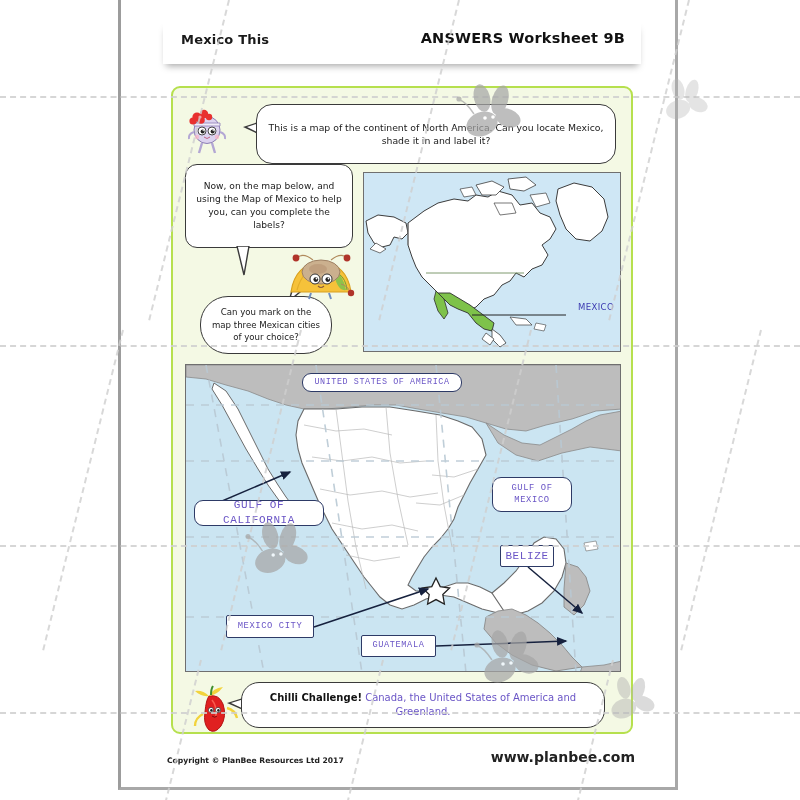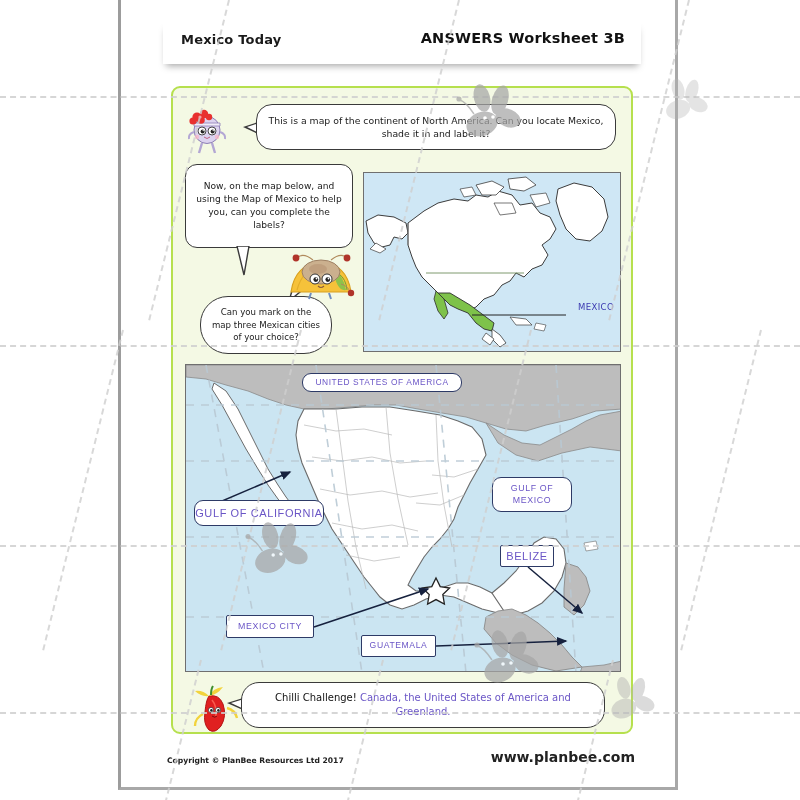--- a/index.html
+++ b/index.html
@@ -63,21 +63,21 @@
     box-sizing:border-box;
     display:flex;align-items:center;justify-content:center;
     text-align:center;
     font-family:"DejaVu Sans", sans-serif;
     color:#1a1a1a;
     z-index:5;
   }
   .bubble .btxt{padding:4px 9px;line-height:1.45;}
   .tail{position:absolute;width:0;height:0;z-index:5;}
 
-  #bubble1{left:83px;top:16px;width:360px;height:46px;font-size:9.3px;}
+  #bubble1{left:83px;top:16px;width:360px;height:60px;font-size:9.3px;}
   #tail1{left:70px;top:34px;
          border-top:5px solid transparent;border-bottom:7px solid transparent;
          border-right:15px solid #3a3a3a;}
   #tail1b{left:74px;top:35px;
          border-top:4px solid transparent;border-bottom:6px solid transparent;
          border-right:12px solid #ffffff;}
 
   #bubble2{left:12px;top:76px;width:168px;height:84px;font-size:9.1px;border-radius:12px;}
   #tail2{left:62px;top:158px;width:16px;height:26px;}
   #tail2 svg{display:block;}
@@ -85,21 +85,21 @@
   #bubble3{left:27px;top:208px;width:132px;height:58px;font-size:8.6px;border-radius:28px;}
   #tail3{left:114px;top:196px;width:20px;height:16px;}
 
   #bubble4{left:68px;top:594px;width:364px;height:46px;font-size:10px;border-radius:18px;}
   #tail4{left:54px;top:610px;
          border-top:5px solid transparent;border-bottom:7px solid transparent;
          border-right:16px solid #3a3a3a;}
   #tail4b{left:58px;top:611px;
          border-top:4px solid transparent;border-bottom:6px solid transparent;
          border-right:13px solid #ffffff;}
-  #bubble4 .cc-bold{font-weight:normal;color:#111;text-align:right;}
+  #bubble4 .cc-bold{font-weight:bold;color:#111;text-align:right;}
   #bubble4 .cc-ans{color:#6a55c6;}
 
   
   .chara{position:absolute;z-index:6;}
   #char-cactus{left:12px;top:18px;width:44px;height:50px;}
   #char-taco{left:112px;top:160px;width:72px;height:54px;}
   #char-chilli{left:16px;top:596px;width:52px;height:48px;}
 
   
   #na-map{
@@ -121,21 +121,21 @@
     overflow:hidden;z-index:5;
   }
   #mx-map svg.base{display:block;position:absolute;left:0;top:0;}
 
   .maplabel{
     position:absolute;background:#ffffff;
     border:1.4px solid #2d3a66;
     box-sizing:border-box;
     display:flex;align-items:center;justify-content:center;
     text-align:center;line-height:1.35;
-    font-family:Liberation Sans, sans-serif;
+    font-family:Liberation Mono, monospace;
     color:#6a55c6;letter-spacing:.6px;
     z-index:7;
   }
   .maplabel.round{border-radius:9px;}
   .maplabel.sq{border-radius:2px;}
 
   #lb-usa{left:116px;top:8px;width:160px;height:19px;font-size:8.4px;}
   #lb-gulfca{left:8px;top:135px;width:130px;height:26px;font-size:11px;}
   #lb-npac{left:28px;top:185px;width:106px;height:37px;font-size:8.8px;}
   #lb-mxcity{left:40px;top:250px;width:88px;height:23px;font-size:8.8px;}
@@ -159,22 +159,22 @@
     font-family:"DejaVu Sans", sans-serif;
     font-weight:bold;font-size:14px;color:#222;z-index:4;
   }
 </style>
 </head>
 <body>
 
 <div id="page">
 
   <div id="header">
-    <div class="h-title">Mexico Today</div>
-    <div class="h-right">ANSWERS Worksheet 3B</div>
+    <div class="h-title">Mexico This</div>
+    <div class="h-right">ANSWERS Worksheet 9B</div>
   </div>
 
   <div id="frame">
 
     <div class="tail" id="tail1"></div>
     <div class="tail" id="tail1b"></div>
     <div class="bubble" id="bubble1">
       <div class="btxt">This is a map of the continent of North America. Can you locate Mexico, shade it in and label it?</div>
     </div>
 

